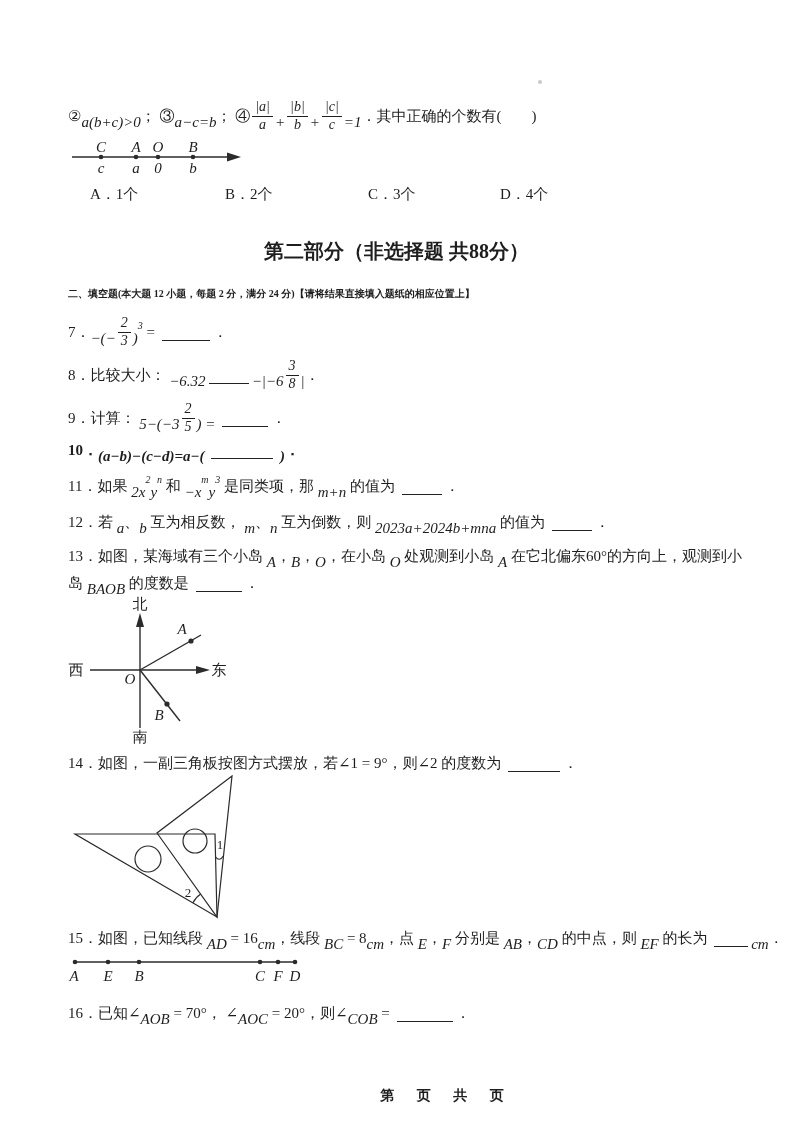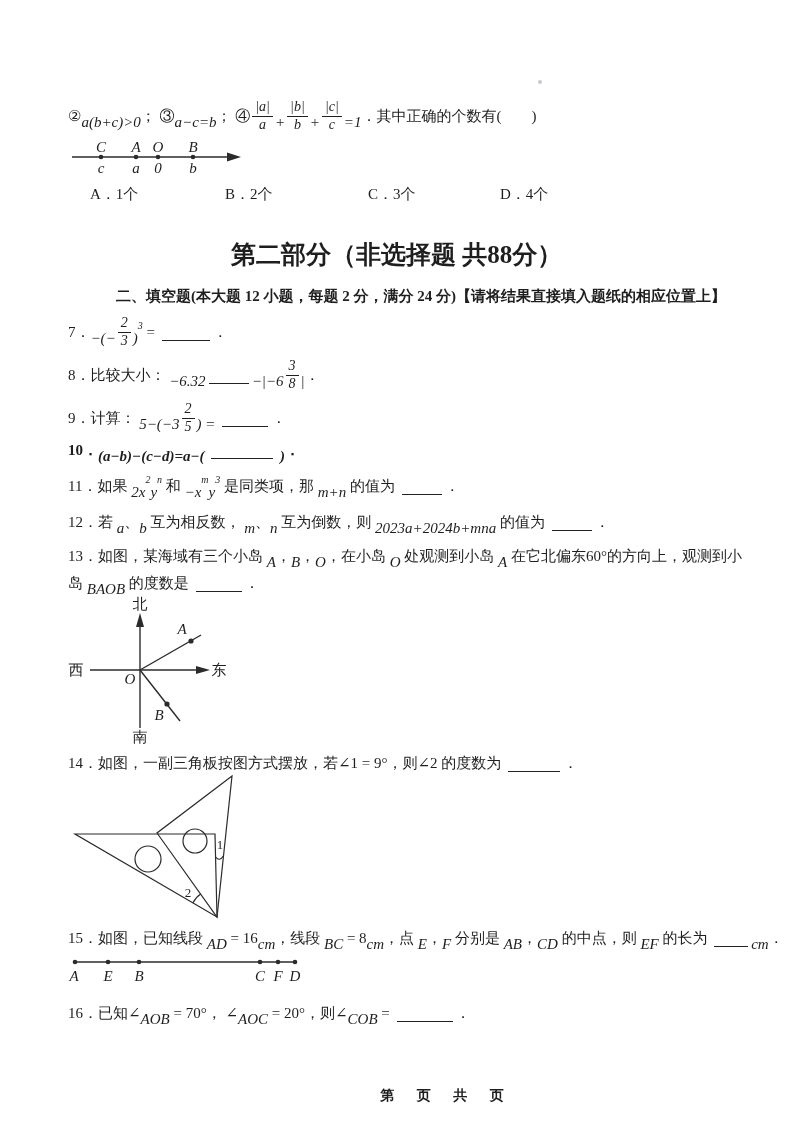--- a/index.html
+++ b/index.html
@@ -1,19 +1,19 @@
 <!DOCTYPE html>
 <html><head>
 <meta charset="utf-8">
 <style>
   html,body{margin:0;padding:0;background:#fff;}
   .page{position:relative;width:793px;height:1122px;background:#ffffff;overflow:hidden;
         font-family:"Liberation Serif","DejaVu Serif",serif;color:#1e1e1e;}
   .row{position:absolute;display:flex;align-items:center;font-size:15px;white-space:pre;}
-  .plain{position:absolute;font-size:15px;white-space:pre;margin-left:48px;}
+  .plain{position:absolute;font-size:10px;white-space:pre;}
   .center{position:absolute;left:0;width:793px;text-align:center;}
   .bold{font-weight:bold;}
   .abs{position:absolute;}
   .seg-text{font-style:normal;}
   .seg-math{font-style:italic;margin-top:12px;}
   .frac{display:inline-flex;flex-direction:column;align-items:center;line-height:1.05;
         margin:0 2px;font-style:italic;font-size:14px;}
   .frac .num{padding:0 3px 1px;border-bottom:1.2px solid #1e1e1e;}
   .frac .den{padding-top:1px;}
   sup{font-size:10px;align-self:center;position:relative;top:-6px;font-style:italic;line-height:1;}
@@ -54,21 +54,21 @@
     <text class="slabel" x="76" y="36" text-anchor="middle">a</text>
     <text class="slabel" x="98" y="36" text-anchor="middle">0</text>
     <text class="slabel" x="133" y="36" text-anchor="middle">b</text>
   </svg>
 
   <div class="opt" style="left:90px;">A．1个</div>
   <div class="opt" style="left:225px;">B．2个</div>
   <div class="opt" style="left:368px;">C．3个</div>
   <div class="opt" style="left:500px;">D．4个</div>
 
-  <div class="center bold" style="top:238px;font-size:25px;text-align:center;">第二部分（非选择题 共88分）</div>
+  <div class="center bold" style="top:238px;font-size:20px;text-align:center;">第二部分（非选择题 共88分）</div>
 
   <div class="plain bold" style="left:68px;top:287px;">二、填空题(本大题 12 小题，每题 2 分，满分 24 分)【请将结果直接填入题纸的相应位置上】</div>
 
   <div class="row" style="left:68px;top:311px;height:42px;"><span class="seg-text">7．</span><span class="seg-math">−(−</span><span class="frac"><span class="num">2</span><span class="den">3</span></span><span class="seg-math">)</span><sup>3</sup><span class="seg-text"> = </span><span class="blank" style="width: 48px;"></span><span class="seg-text">．</span></div>
   <div class="row" style="left:68px;top:353px;height:44px;"><span class="seg-text">8．比较大小： </span><span class="seg-math">−6.32</span><span class="blank" style="width: 40px;"></span><span class="seg-math">−|−6</span><span class="frac"><span class="num">3</span><span class="den">8</span></span><span class="seg-math">|</span><span class="seg-text">．</span></div>
   <div class="row" style="left:68px;top:396px;height:44px;"><span class="seg-text">9．计算： </span><span class="seg-math">5−(−3</span><span class="frac"><span class="num">2</span><span class="den">5</span></span><span class="seg-math">) = </span><span class="blank" style="width: 46px;"></span><span class="seg-text">．</span></div>
   <div class="row" style="left:68px;top:438px;height:24px;font-weight:bold;"><span class="seg-text">10．</span><span class="seg-math">(a−b)−(c−d)=a−( </span><span class="blank" style="width: 62px;"></span><span class="seg-math"> )</span><span class="seg-text">．</span></div>
   <div class="row" style="left:68px;top:474px;height:24px;"><span class="seg-text">11．如果 </span><span class="seg-math">2x</span><sup>2</sup><span class="seg-math">y</span><sup>n</sup><span class="seg-text"> 和 </span><span class="seg-math">−x</span><sup>m</sup><span class="seg-math">y</span><sup>3</sup><span class="seg-text"> 是同类项，那 </span><span class="seg-math">m+n</span><span class="seg-text"> 的值为 </span><span class="blank" style="width: 40px;"></span><span class="seg-text">．</span></div>
   <div class="row" style="left:68px;top:510px;height:24px;"><span class="seg-text">12．若 </span><span class="seg-math">a</span><span class="seg-text">、</span><span class="seg-math">b</span><span class="seg-text"> 互为相反数， </span><span class="seg-math">m</span><span class="seg-text">、</span><span class="seg-math">n</span><span class="seg-text"> 互为倒数，则 </span><span class="seg-math">2023a+2024b+mna</span><span class="seg-text"> 的值为 </span><span class="blank" style="width: 40px;"></span><span class="seg-text">．</span></div>
 

